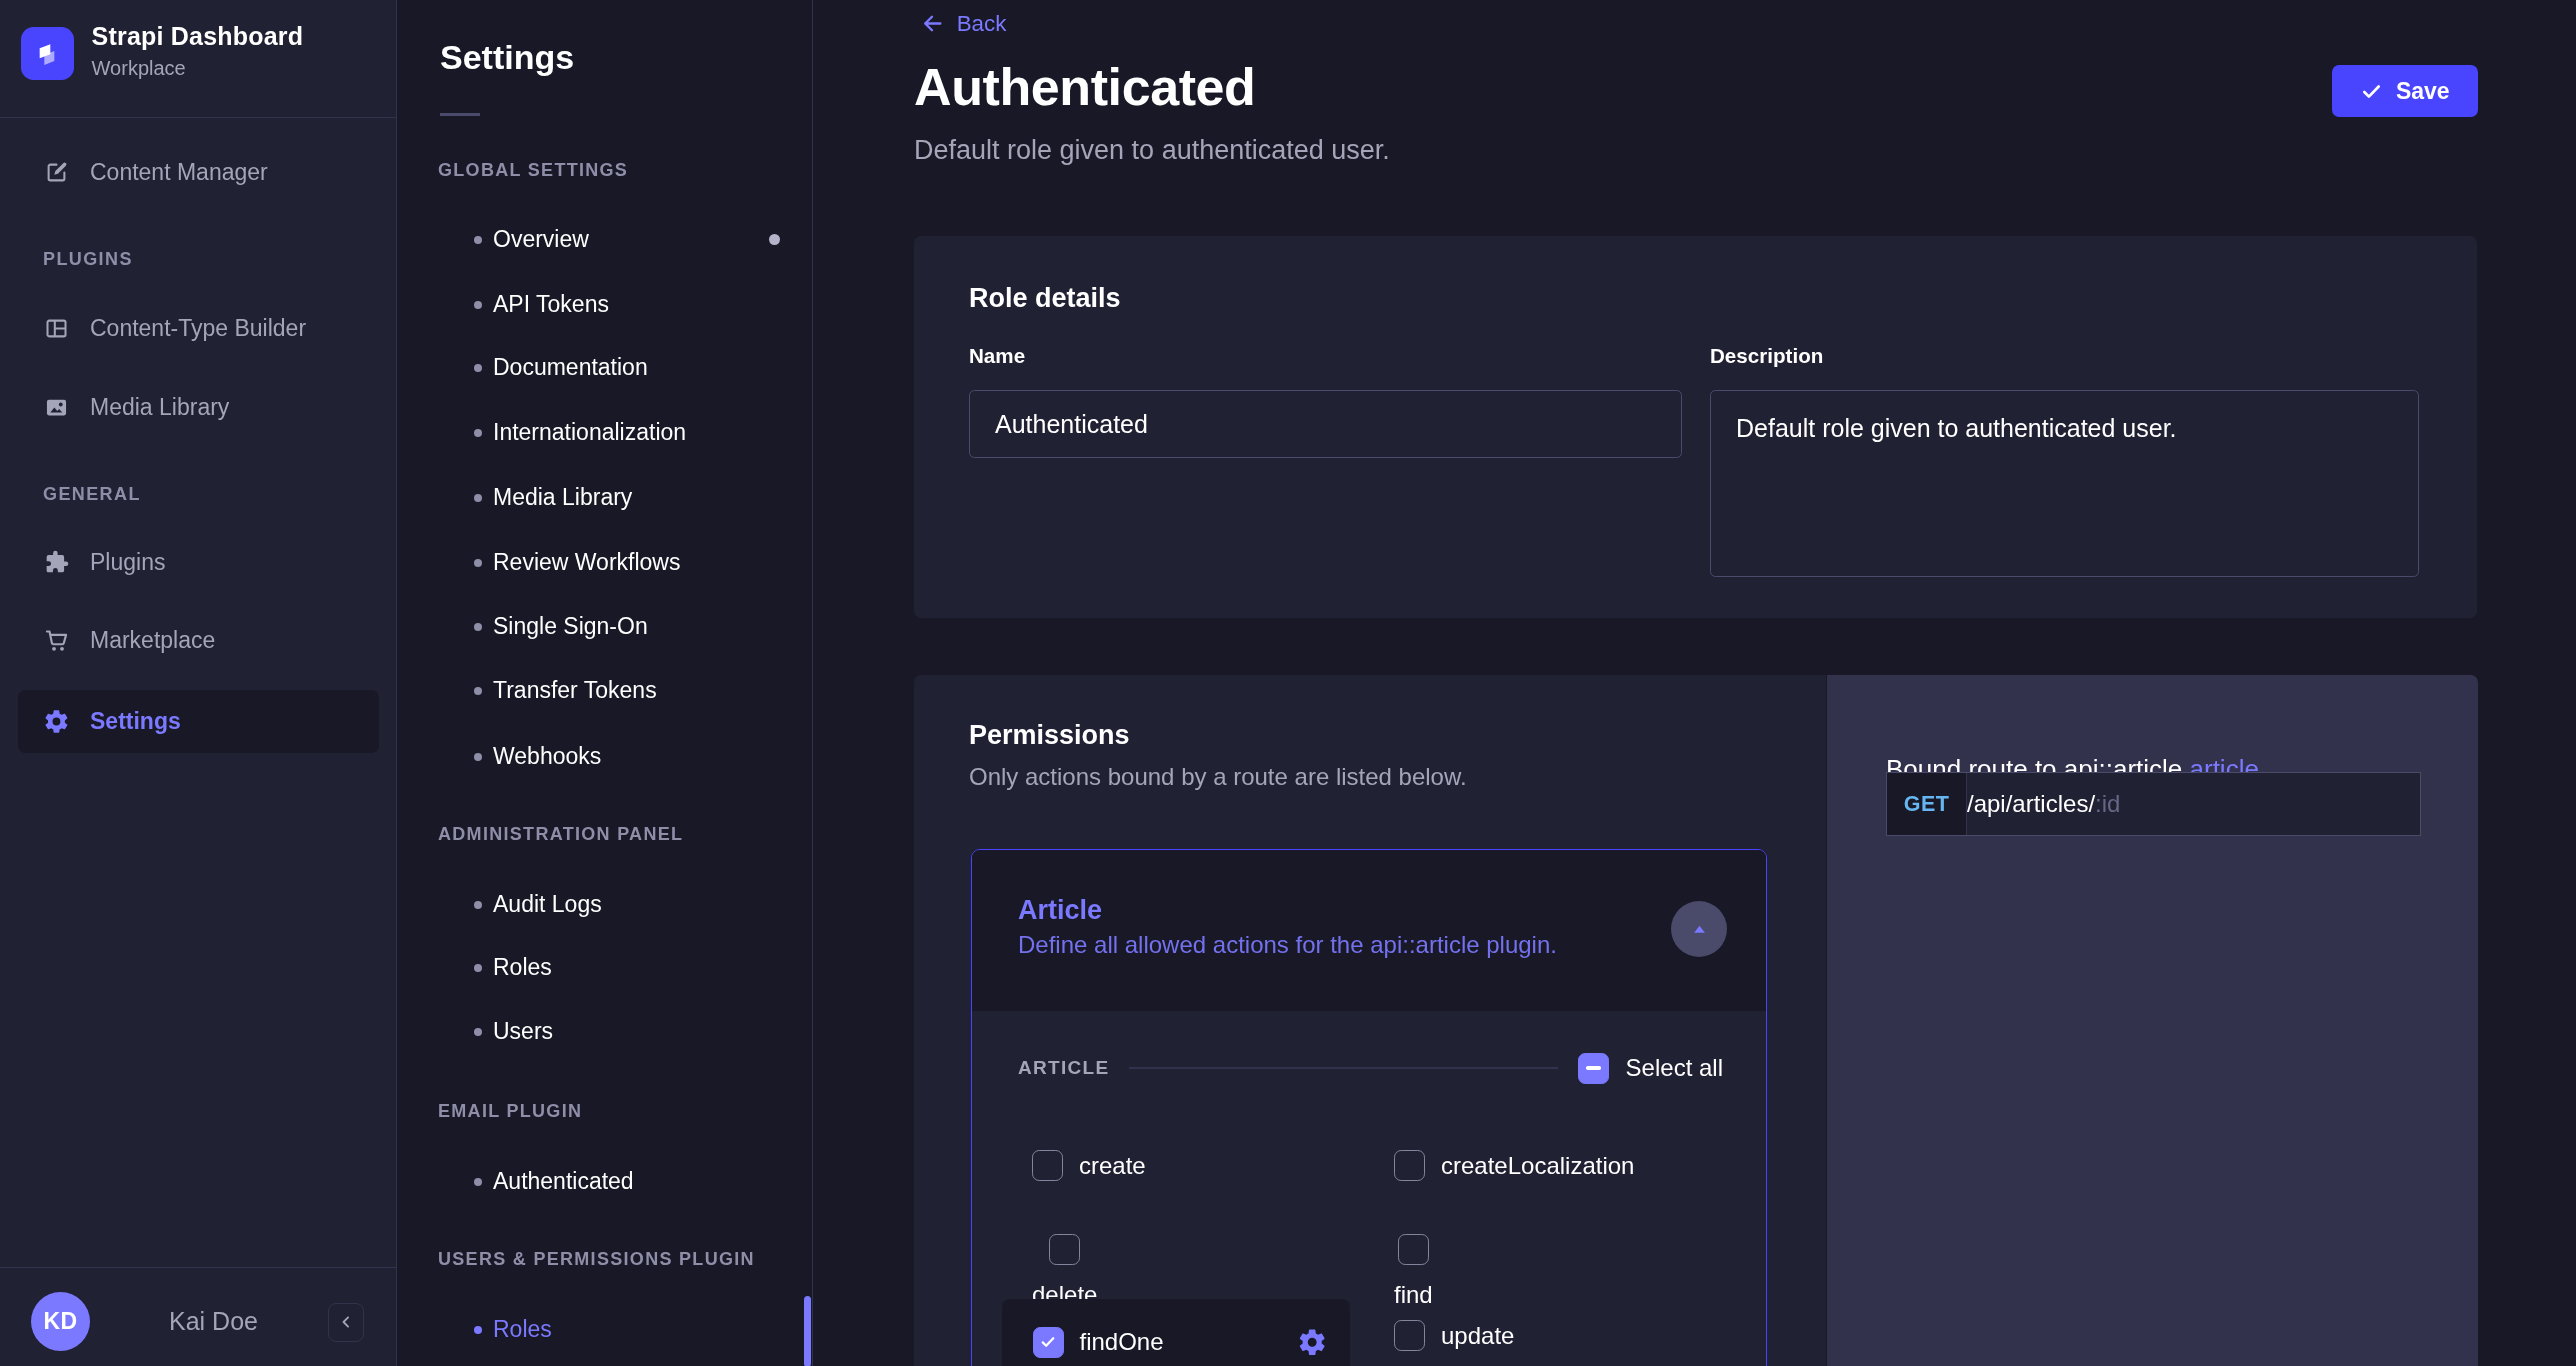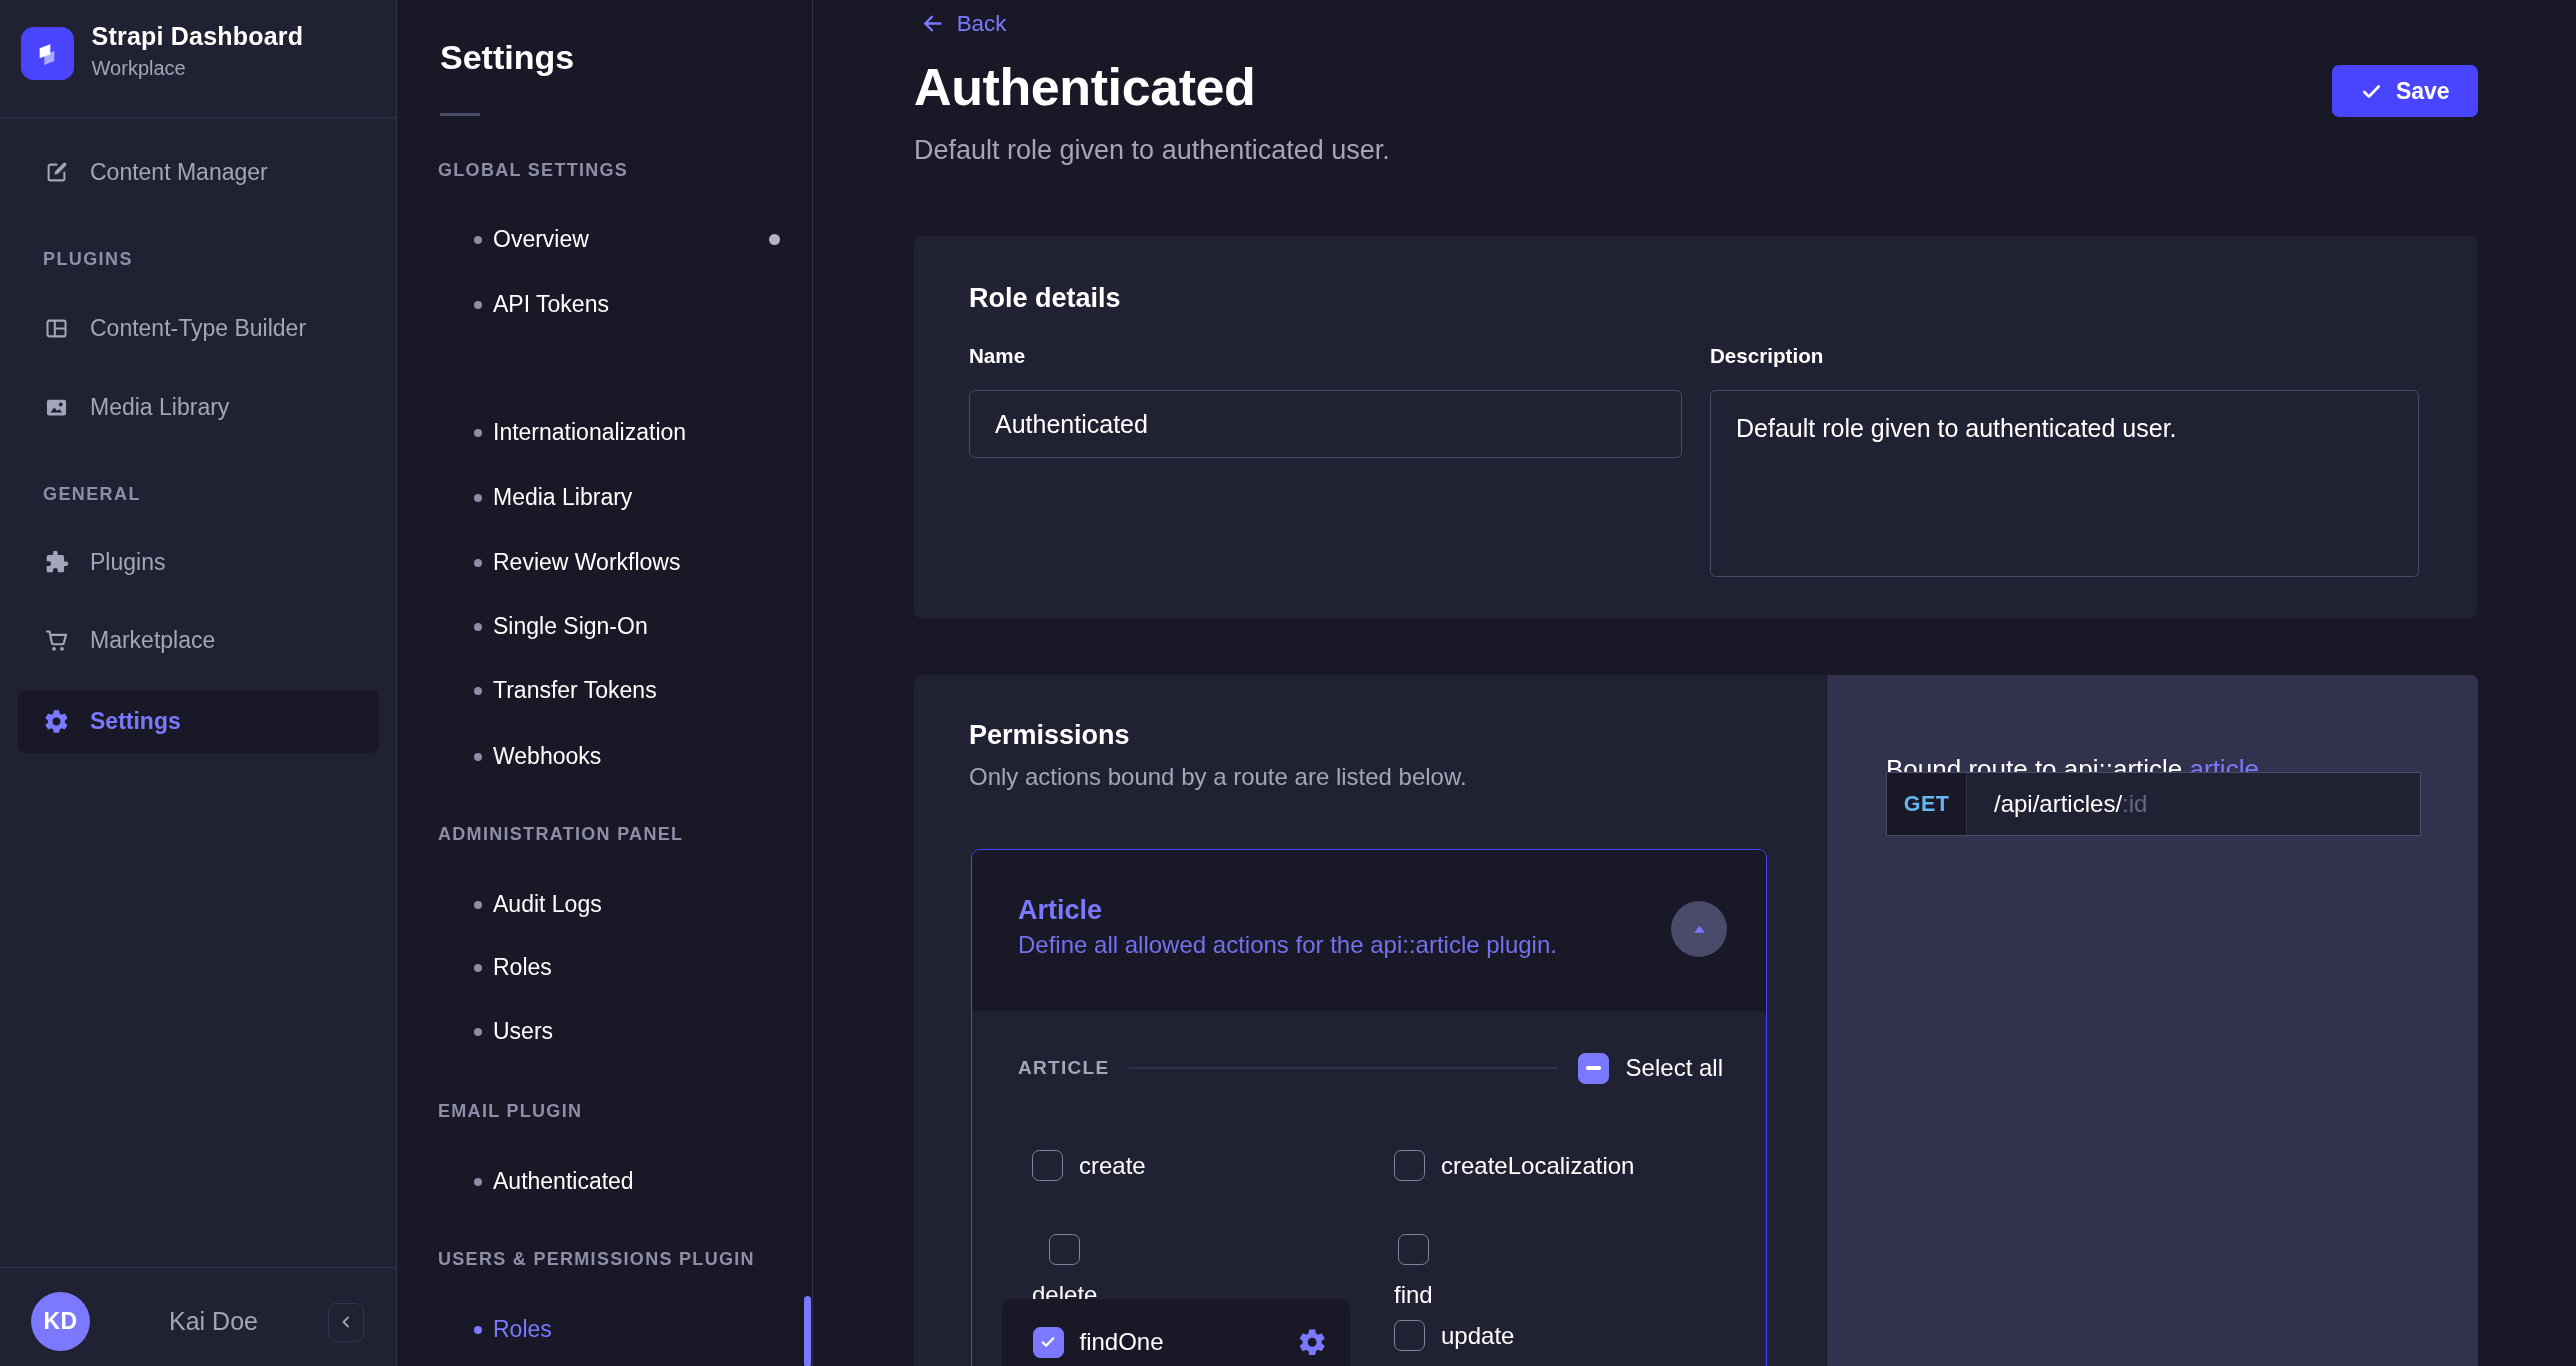--- a/index.html
+++ b/index.html
@@ -119,21 +119,21 @@
   .route-panel { position:absolute; top:675px; left:1014px; width:651px; height:709px;
                  background:#32324d; border-radius:0 7.2px 0 0; }
   .route-title { position:absolute; top:50px; left:59px; font-size:26px; font-weight:normal; color:#ffffff;margin-top:29px; }
   .route-title .hl { color:#7b79ff; }
   .route-box { position:absolute; top:97px; left:59px; width:535px; height:64px;
                border:0.9px solid #4a4a6a; border-radius:0; display:flex; overflow:hidden; }
   .route-method { width:80px; flex:none; background:#181826; border-right:0.9px solid #32324d;
                   display:flex; align-items:center; justify-content:center;
                   color:#66b7f1; font-size:21.5px; font-weight:bold; letter-spacing:0.4px; }
   .route-path { flex:1; background:#212134; display:flex; align-items:center;
-                padding-left:27px; font-size:24px; }
+                font-size:24px; }
   .route-path .p-main { color:#ffffff; }
   .route-path .p-param { color:#666687; }
 
   svg { display:block; }
 </style>
 </head>
 <body>
 
 <div class="app">
 
@@ -235,20 +235,24 @@
     <div class="sub-section-header" style="top:160px">GLOBAL SETTINGS</div>
 
     <div class="sub-item" style="top:218px">
       <span class="bullet"></span>
       <span class="slabel">Overview</span>
       <span class="notif-dot"></span>
     </div>
     <div class="sub-item" style="top:283px">
       <span class="bullet"></span>
       <span class="slabel">API Tokens</span>
+    </div>
+    <div class="sub-item" style="top:346px">
+      <span class="bullet"></span>
+      <span class="slabel">Documentation</span>
     </div>
     <div class="sub-item" style="top:411px">
       <span class="bullet"></span>
       <span class="slabel">Internationalization</span>
     </div>
     <div class="sub-item" style="top:476px">
       <span class="bullet"></span>
       <span class="slabel">Media Library</span>
     </div>
     <div class="sub-item" style="top:541px">

